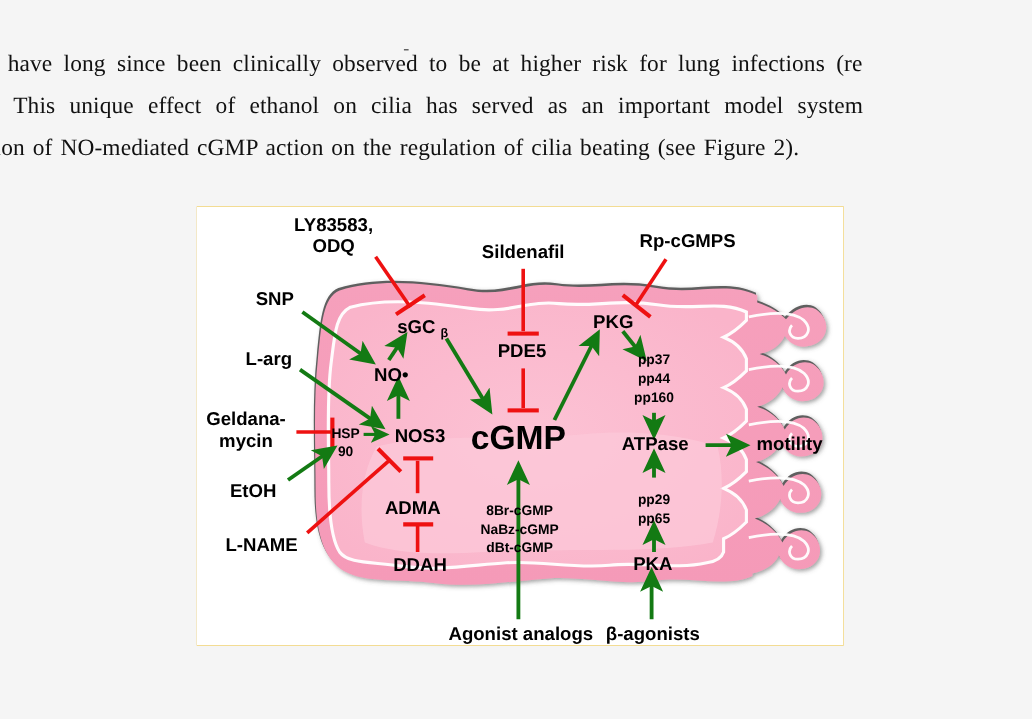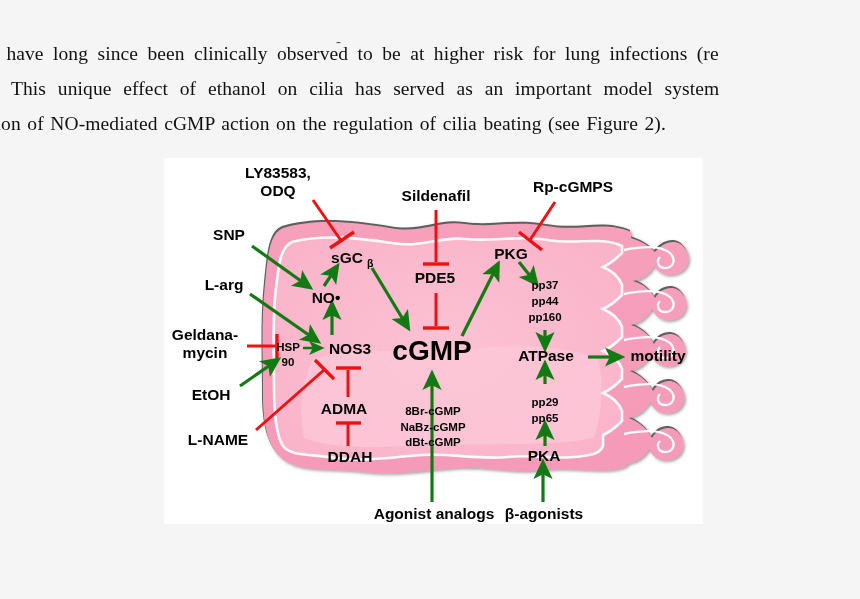--- a/index.html
+++ b/index.html
@@ -34,21 +34,21 @@
     color:#111;
     letter-spacing:0.1px;
   }
   #prose .l1{ margin-left:-26px; word-spacing:4.4px; }
   #prose .l2{ margin-left:-12px; word-spacing:6.8px; }
   #prose .l3{ margin-left:-10px; word-spacing:1.6px; }
 
   
   #figure-panel{
     position:absolute;
-    left:164px; top:158px;
+    left:164px; top:172px;
     width:539px; height:366px;
     background:#eab308;
   }
   #figure-svg{ display:block; width:539px; height:366px; }
 
   
   .lbl{
     font-family:"Liberation Sans", sans-serif;
     font-weight:bold;
     fill:#000;

